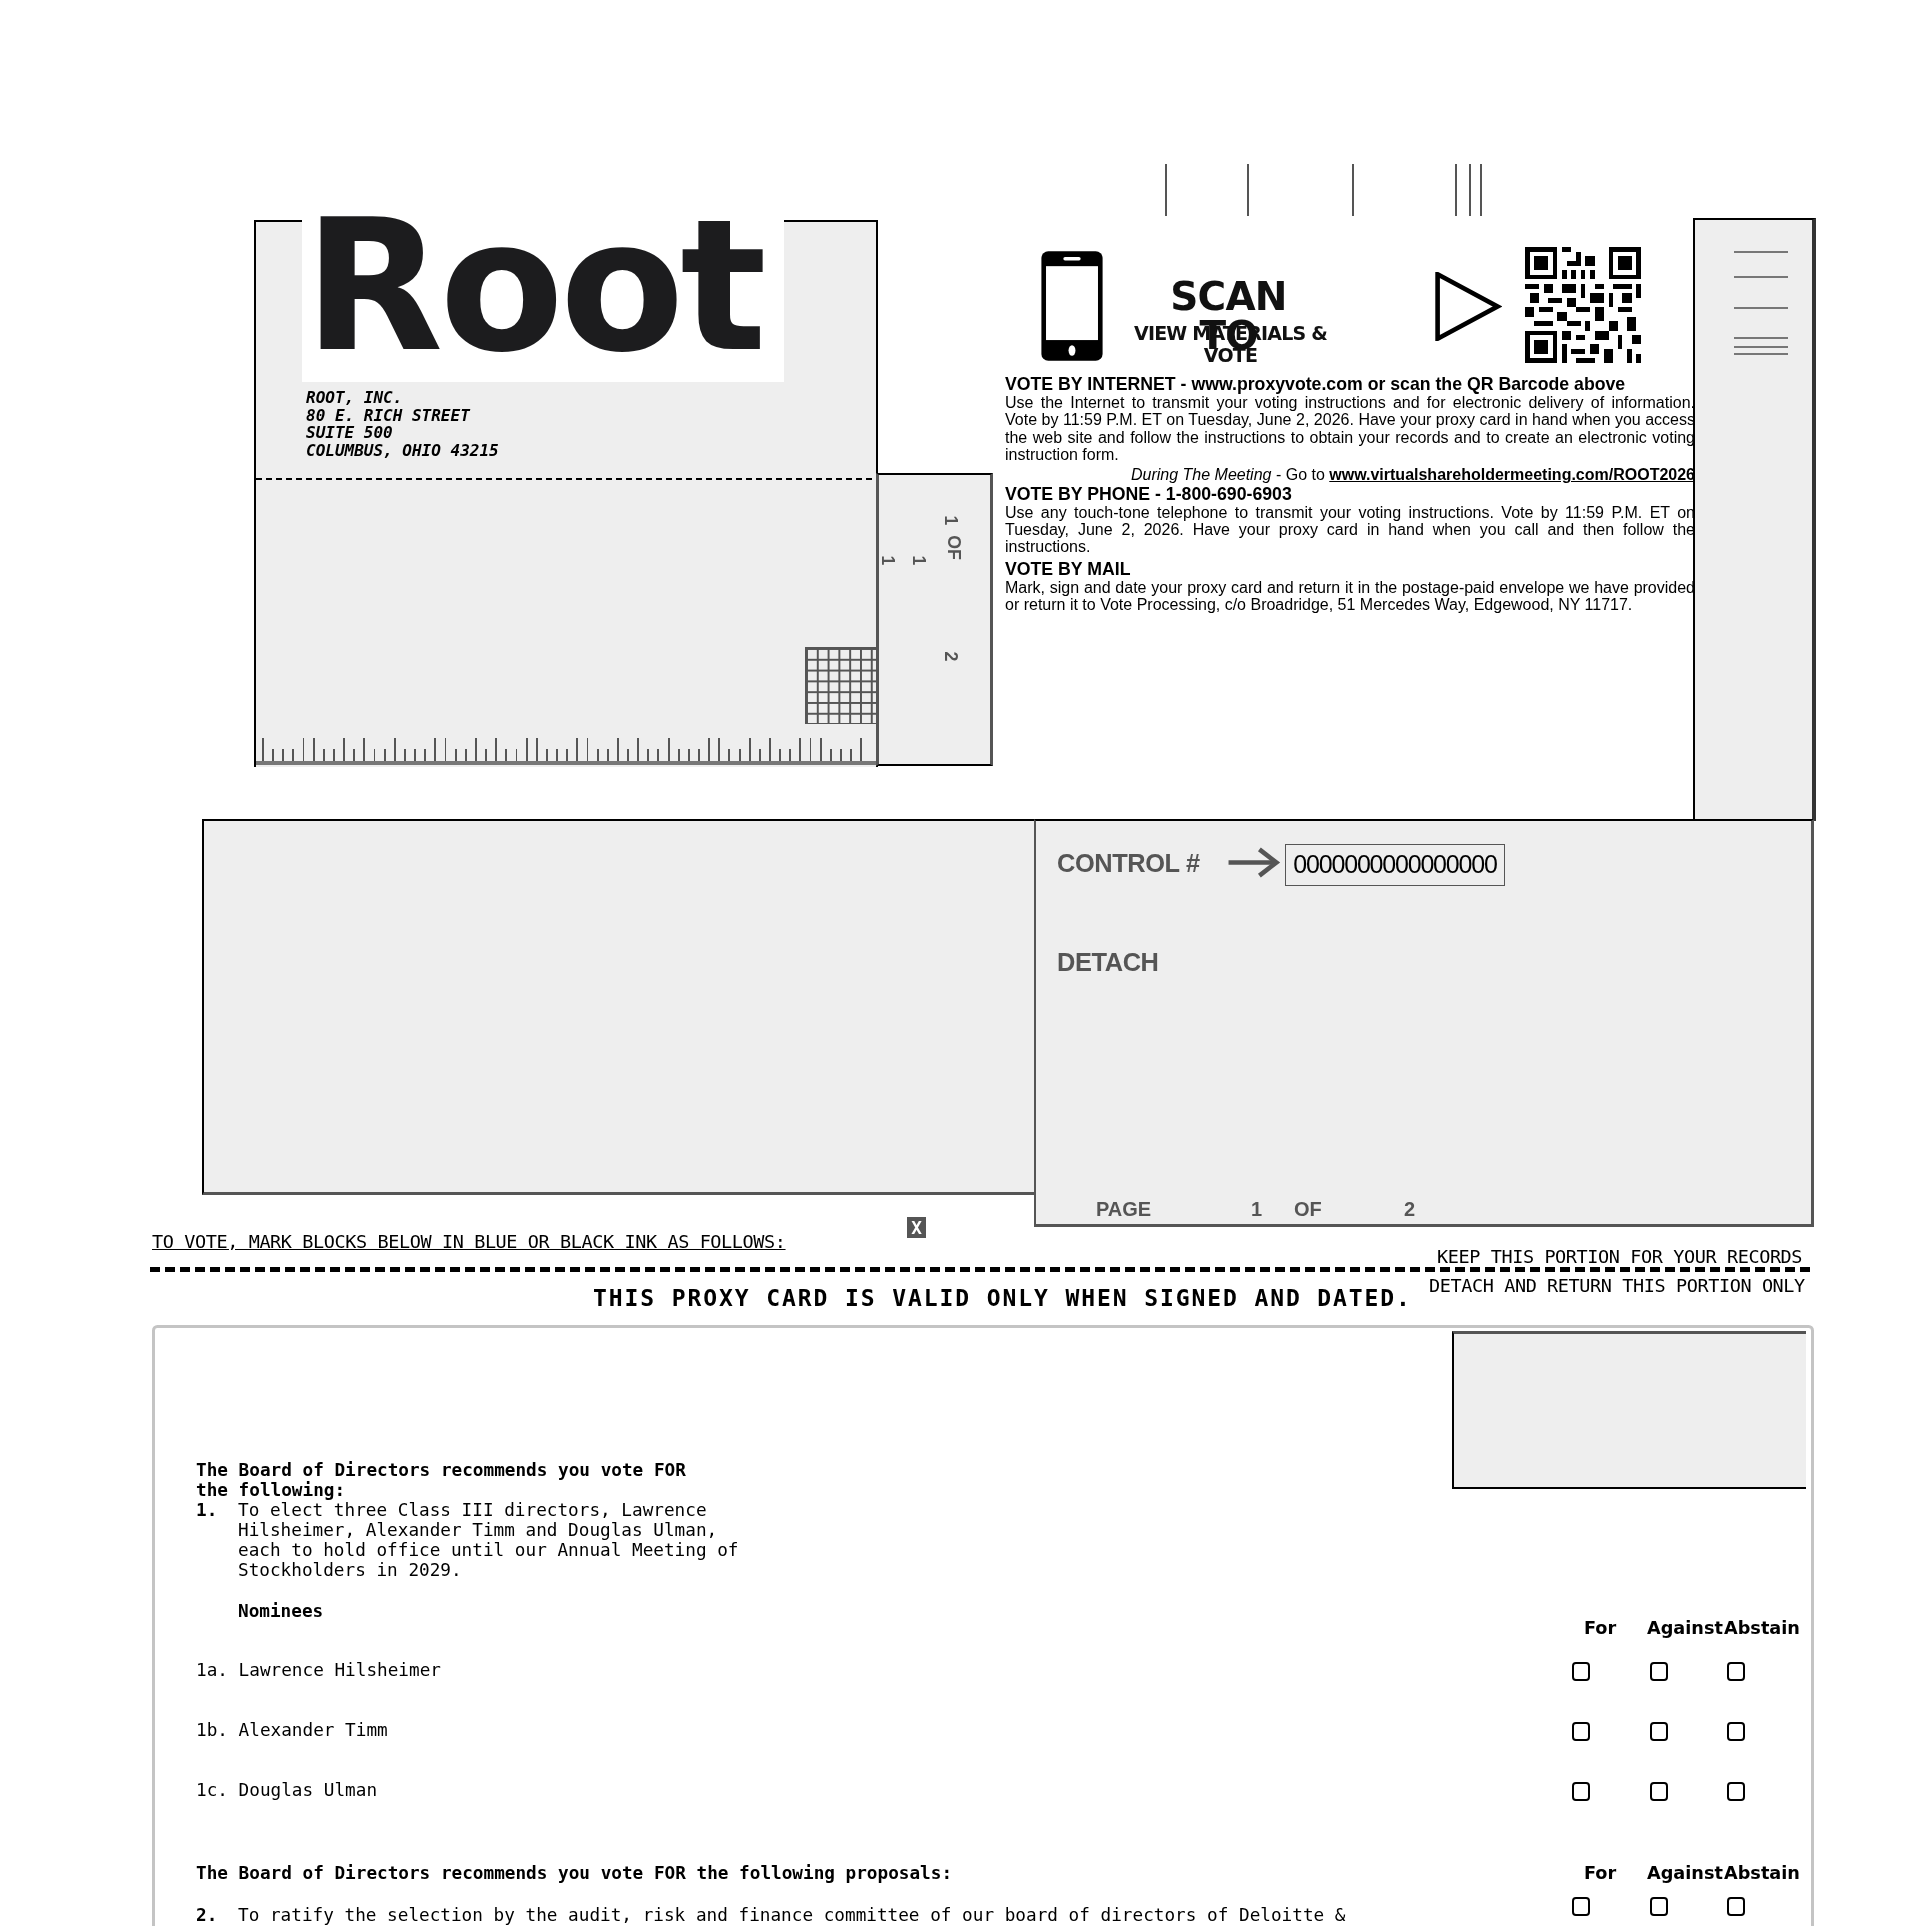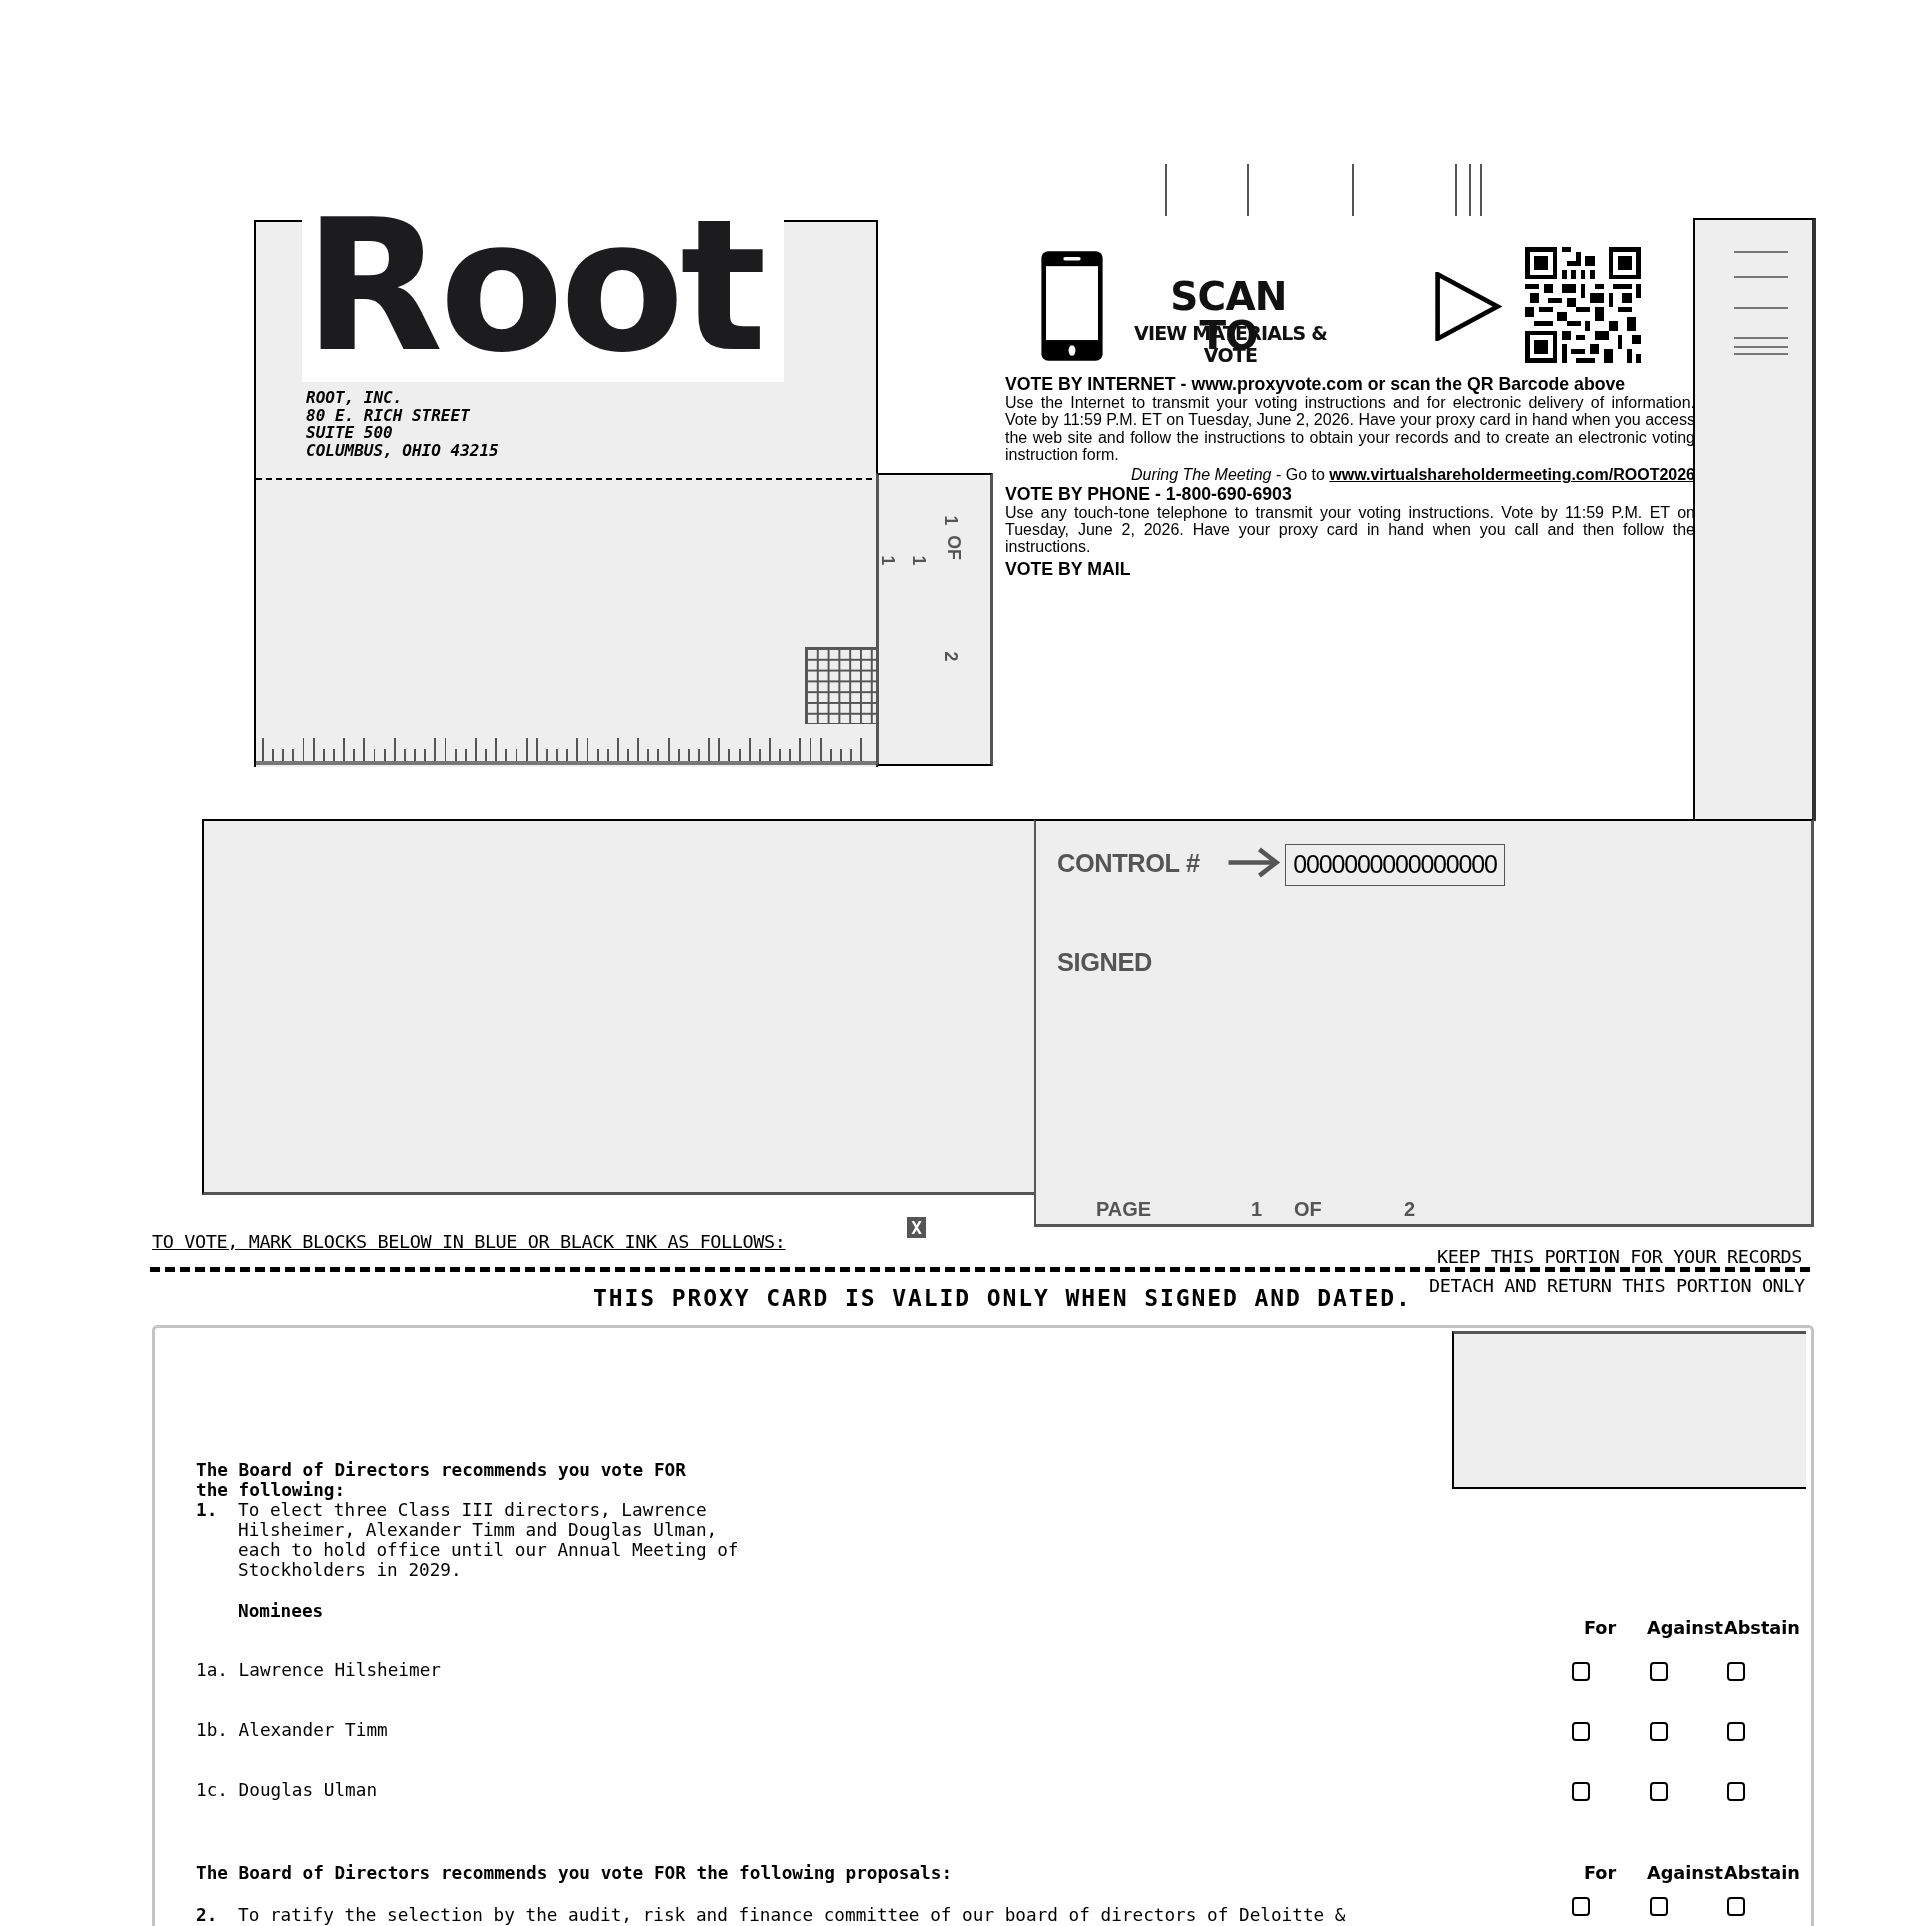--- a/index.html
+++ b/index.html
@@ -247,31 +247,32 @@
   </g>
 </svg>
 
 <div id="instructions" class="abs">
   <h4>VOTE BY INTERNET - www.proxyvote.com or scan the QR Barcode above</h4>
   <p>Use the Internet to transmit your voting instructions and for electronic delivery of information. Vote by 11:59 P.M. ET on Tuesday, June 2, 2026. Have your proxy card in hand when you access the web site and follow the instructions to obtain your records and to create an electronic voting instruction form.</p>
   <p class="meet"><i>During The Meeting</i><span> - Go to </span><u>www.virtualshareholdermeeting.com/ROOT2026</u></p>
   <h4>VOTE BY PHONE - 1-800-690-6903</h4>
   <p>Use any touch-tone telephone to transmit your voting instructions. Vote by 11:59 P.M. ET on Tuesday, June 2, 2026. Have your proxy card in hand when you call and then follow the instructions.</p>
   <h4>VOTE BY MAIL</h4>
+  <p>Mark, sign and date your proxy card and return it in the postage-paid envelope we have provided or return it to Vote Processing, c/o Broadridge, 51 Mercedes Way, Edgewood, NY 11717.</p>
 </div>
 
 <div id="mid-left" class="abs"></div>
 <div id="mid-right" class="abs"></div>
 <div id="control-label" class="abs cond">CONTROL #</div>
 <svg id="arrow-icon" class="abs" viewBox="0 0 70 40">
   <line x1="2" y1="20" x2="60" y2="20" stroke="#555" stroke-width="6"></line>
   <polyline points="42,3 64,20 42,37" fill="none" stroke="#555" stroke-width="6"></polyline>
 </svg>
 <div id="control-box" class="abs cond">0000000000000000</div>
-<div id="shares-label" class="abs cond">SIGNED</div>
+<div id="shares-label" class="abs cond">DETACH</div>
 <div id="page-label" class="abs">PAGE</div>
 <div id="page-num" class="abs">1</div>
 <div id="page-of" class="abs">OF</div>
 <div id="page-total" class="abs">2</div>
 
 <div id="mark-instr" class="abs mono">TO VOTE, MARK BLOCKS BELOW IN BLUE OR BLACK INK AS FOLLOWS:</div>
 <div id="x-mark" class="abs mono">X</div>
 <div id="keep-label" class="abs mono">KEEP THIS PORTION FOR YOUR RECORDS</div>
 <div id="detach-dash" class="abs"></div>
 <div id="detach-label" class="abs mono">DETACH AND RETURN THIS PORTION ONLY</div>

